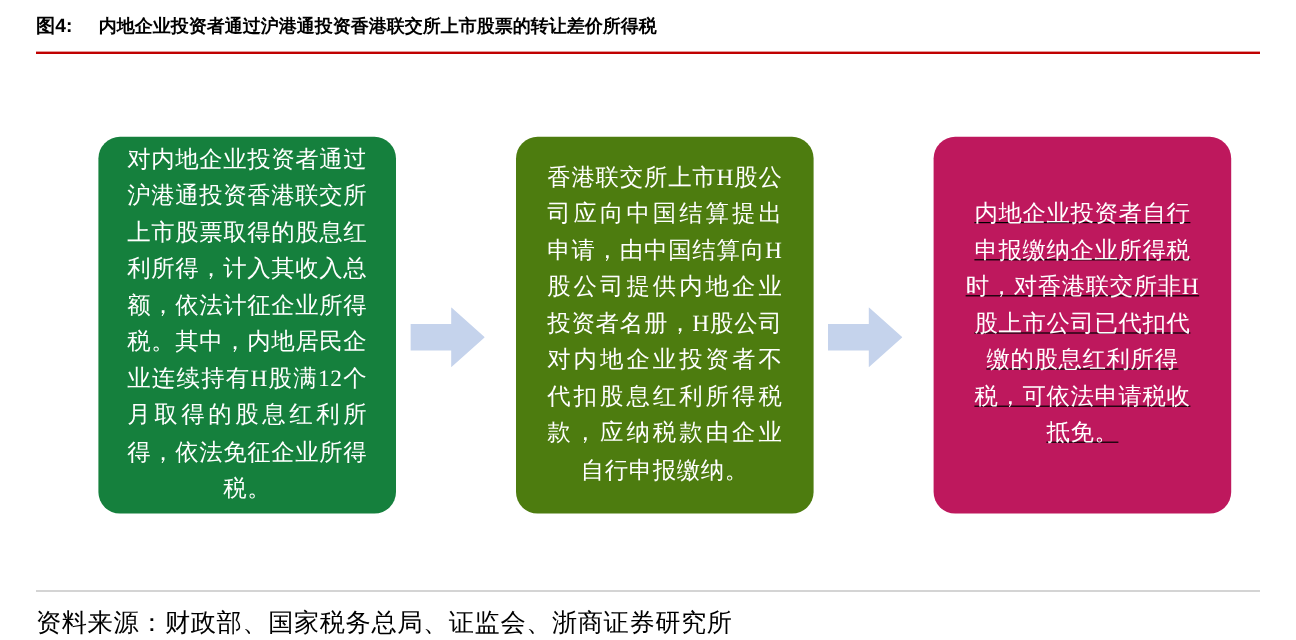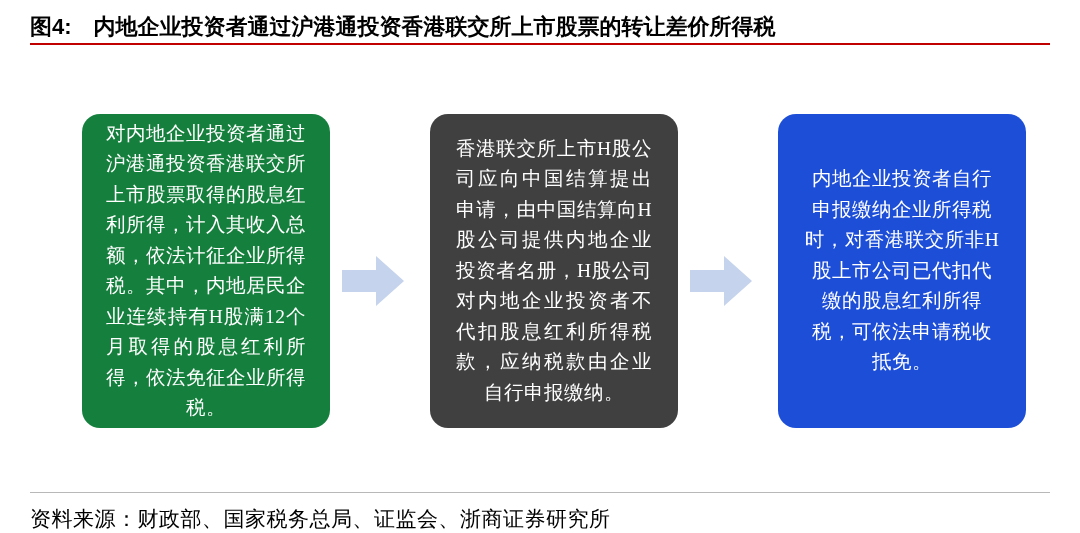--- a/index.html
+++ b/index.html
@@ -23,29 +23,29 @@
   .title-row {
     position: absolute;
     left: 30px;
     top: 12px;
     width: 1020px;
     display: flex;
     align-items: baseline;
   }
   .title-label {
     font-family: "Liberation Sans", sans-serif;
-    font-size: 22px;
+    font-size: 16px;
     font-weight: bold;
     color: #000000;
     white-space: nowrap;
     letter-spacing: 0px;
   }
   .title-text {
     font-family: "Liberation Sans", sans-serif;
-    font-size: 22px;
+    font-size: 15px;
     font-weight: bold;
     color: #000000;
     margin-left: 22px;
     white-space: nowrap;
   }
   .title-rule {
     position: absolute;
     left: 30px;
     top: 43px;
     width: 1020px;
@@ -66,22 +66,22 @@
     width: 248px;
     height: 314px;
     background: #2f6fcf;
     border-radius: 18px;
     box-sizing: border-box;
     display: flex;
     align-items: center;
     justify-content: center;
   }
   .box-1 { left: 52px; background: #15803d; }
-  .box-2 { left: 400px; background: #404040; }
-  .box-3 { left: 748px; background: #1d4ed8; }
+  .box-2 { left: 400px; background: #4d7c0f; }
+  .box-3 { left: 748px; background: #be185d; text-decoration: underline; }
   .box-text {
     color: #ffffff;
     font-family: "Liberation Serif", serif;
     font-size: 19.5px;
     line-height: 30.5px;
     text-align: justify;
     text-align-last: center;
     letter-spacing: 0.5px;
     padding: 0 26px;
     box-sizing: border-box;

